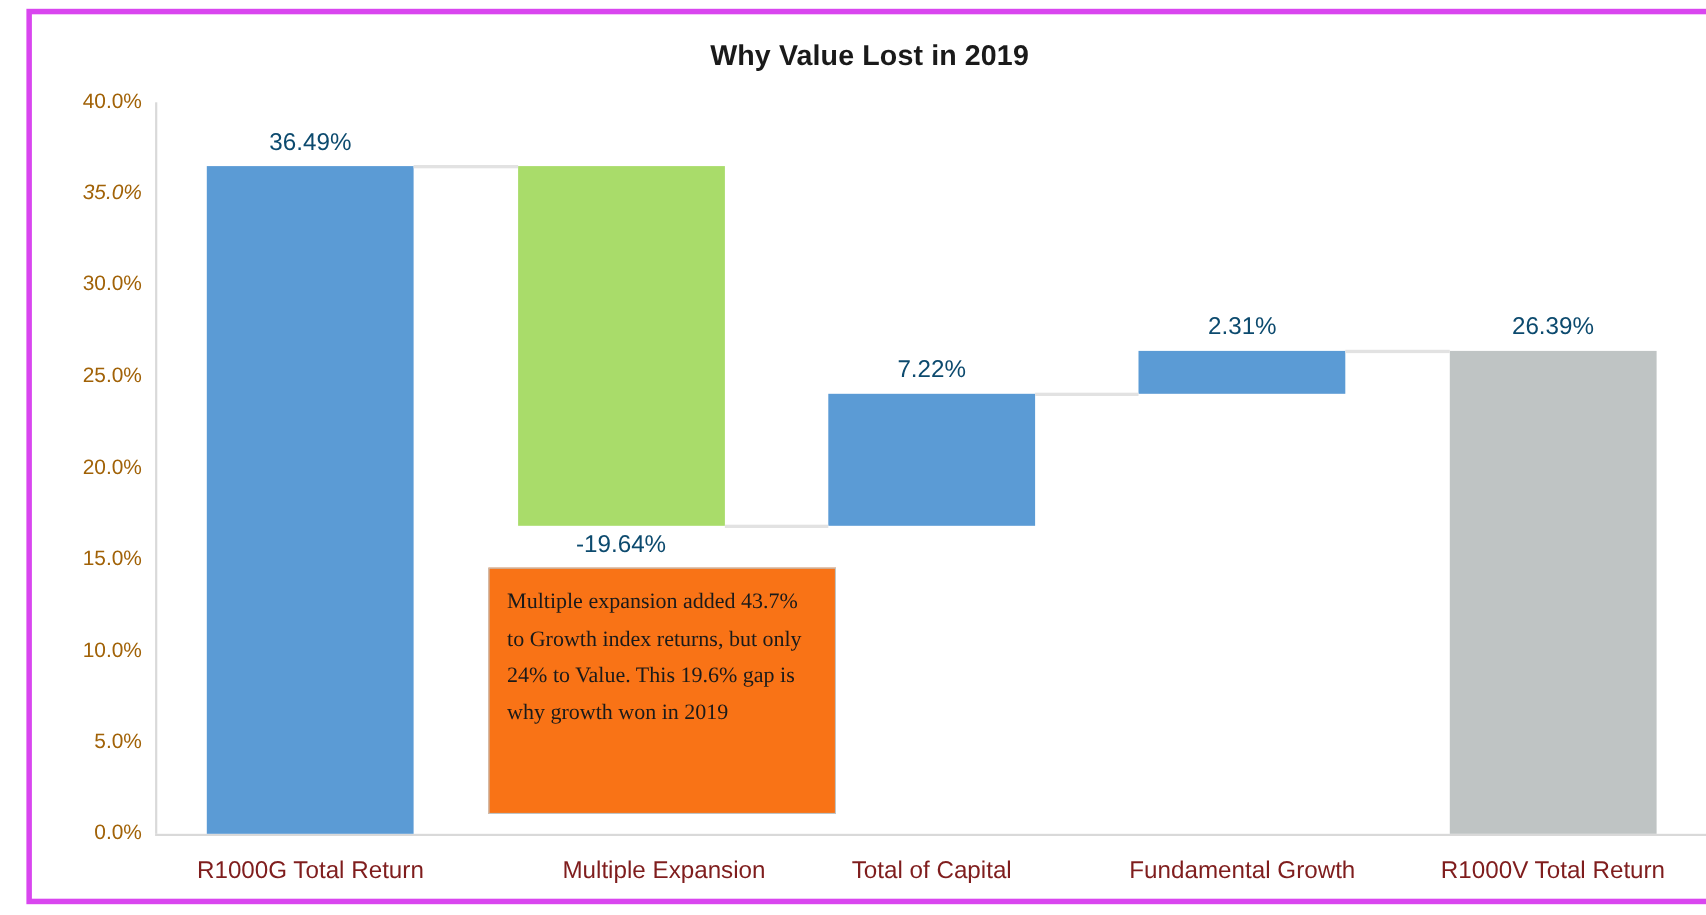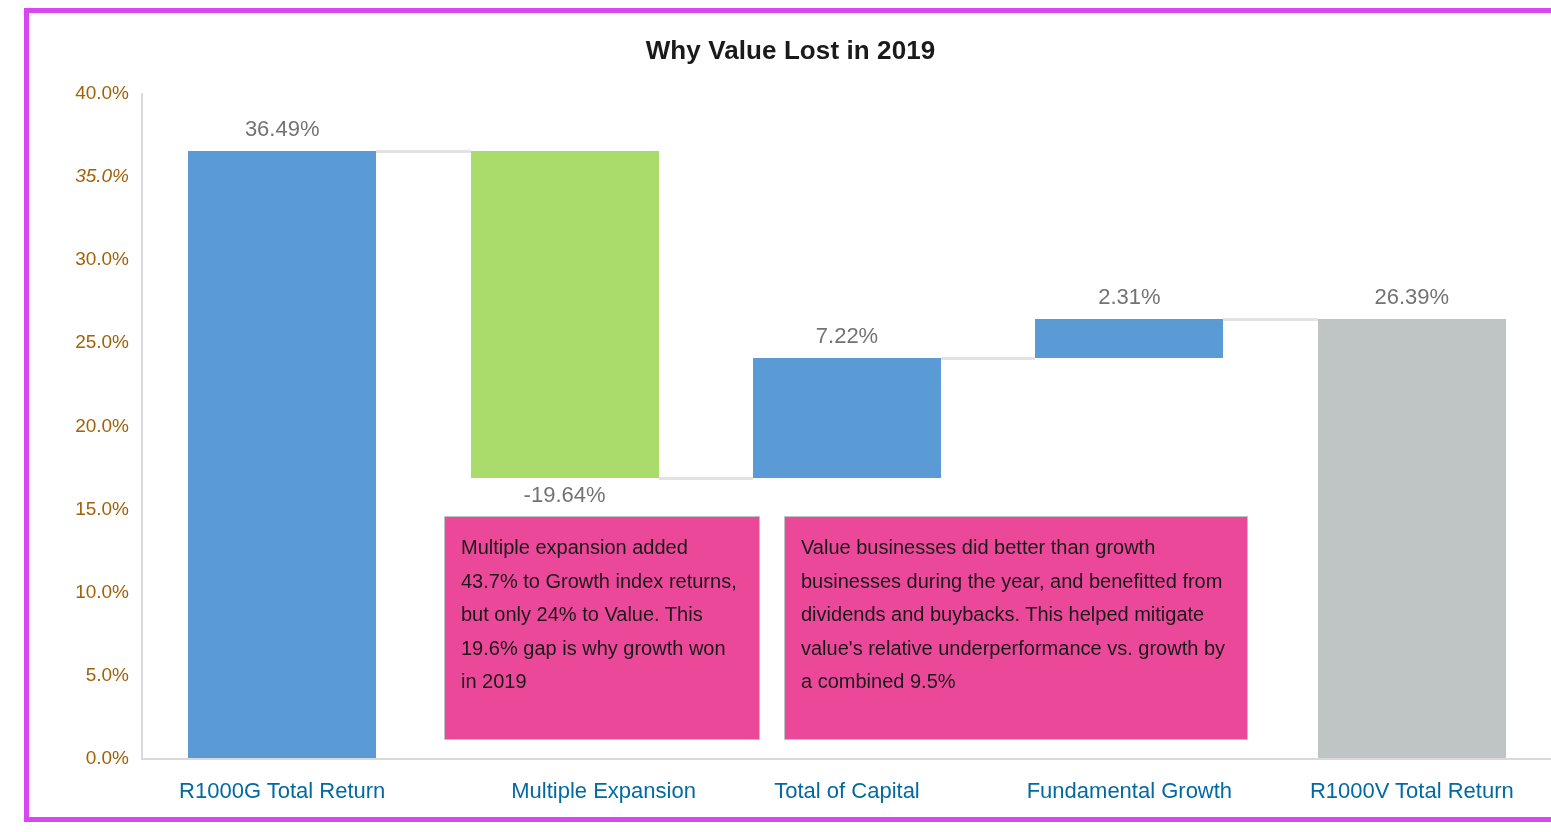--- a/index.html
+++ b/index.html
@@ -53,45 +53,46 @@
     position:absolute;
   }
   .connector{
     position:absolute;
     height:3px;
     background:#e2e2e2;
   }
   .dlabel{
     position:absolute;
     font-size:22px;
-    color:#737373;
+    color:#0c4a6e;
     text-align:right;
     white-space:nowrap;
     transform:translateX(-50%);
   }
   .xlabel{
     position:absolute;
     font-size:22px;
-    color:#0369a1;
+    color:#7f1d1d;
     text-align:center;
     white-space:nowrap;
     transform:translateX(-50%);
     top:765px;
   }
 
   .callout{
     position:absolute;
     border:1px solid #bfc4c4;
-    background:#ec4899;
+    background:#f97316;
     box-sizing:border-box;
     font-size:20px;
     line-height:33.5px;
     color:#1a1a1a;
     padding:14px 16px 0 16px;
     overflow:hidden;
+    font-family:Liberation Serif, serif;
   }
   #callout-1{ left:415px; top:503px; width:316px; height:224px; }
   #callout-2{ left:755px; top:503px; width:464px; height:224px; }
 </style>
 </head>
 <body>
 
 <div id="chart-frame">
 
   <div id="chart-title">Why Value Lost in 2019</div>
@@ -133,15 +134,14 @@
   <div id="xlabels">
       <div class="xlabel" style="left: 253.2px;">R1000G Total Return</div>
       <div class="xlabel" style="left: 535.6px; margin-left: 39px;">Multiple Expansion</div>
       <div class="xlabel" style="left: 818px;">Total of Capital</div>
       <div class="xlabel" style="left: 1100.4px;">Fundamental Growth</div>
       <div class="xlabel" style="left: 1382.8px;">R1000V Total Return</div>
     </div>
 
   <div class="callout" id="callout-1">Multiple expansion added 43.7% to Growth index returns, but only 24% to Value. This 19.6% gap is why growth won in 2019</div>
 
-  <div class="callout" id="callout-2">Value businesses did better than growth businesses during the year, and benefitted from dividends and buybacks. This helped mitigate value's relative underperformance vs. growth by a combined 9.5%</div>
 
 </div>
 
 </body></html>

